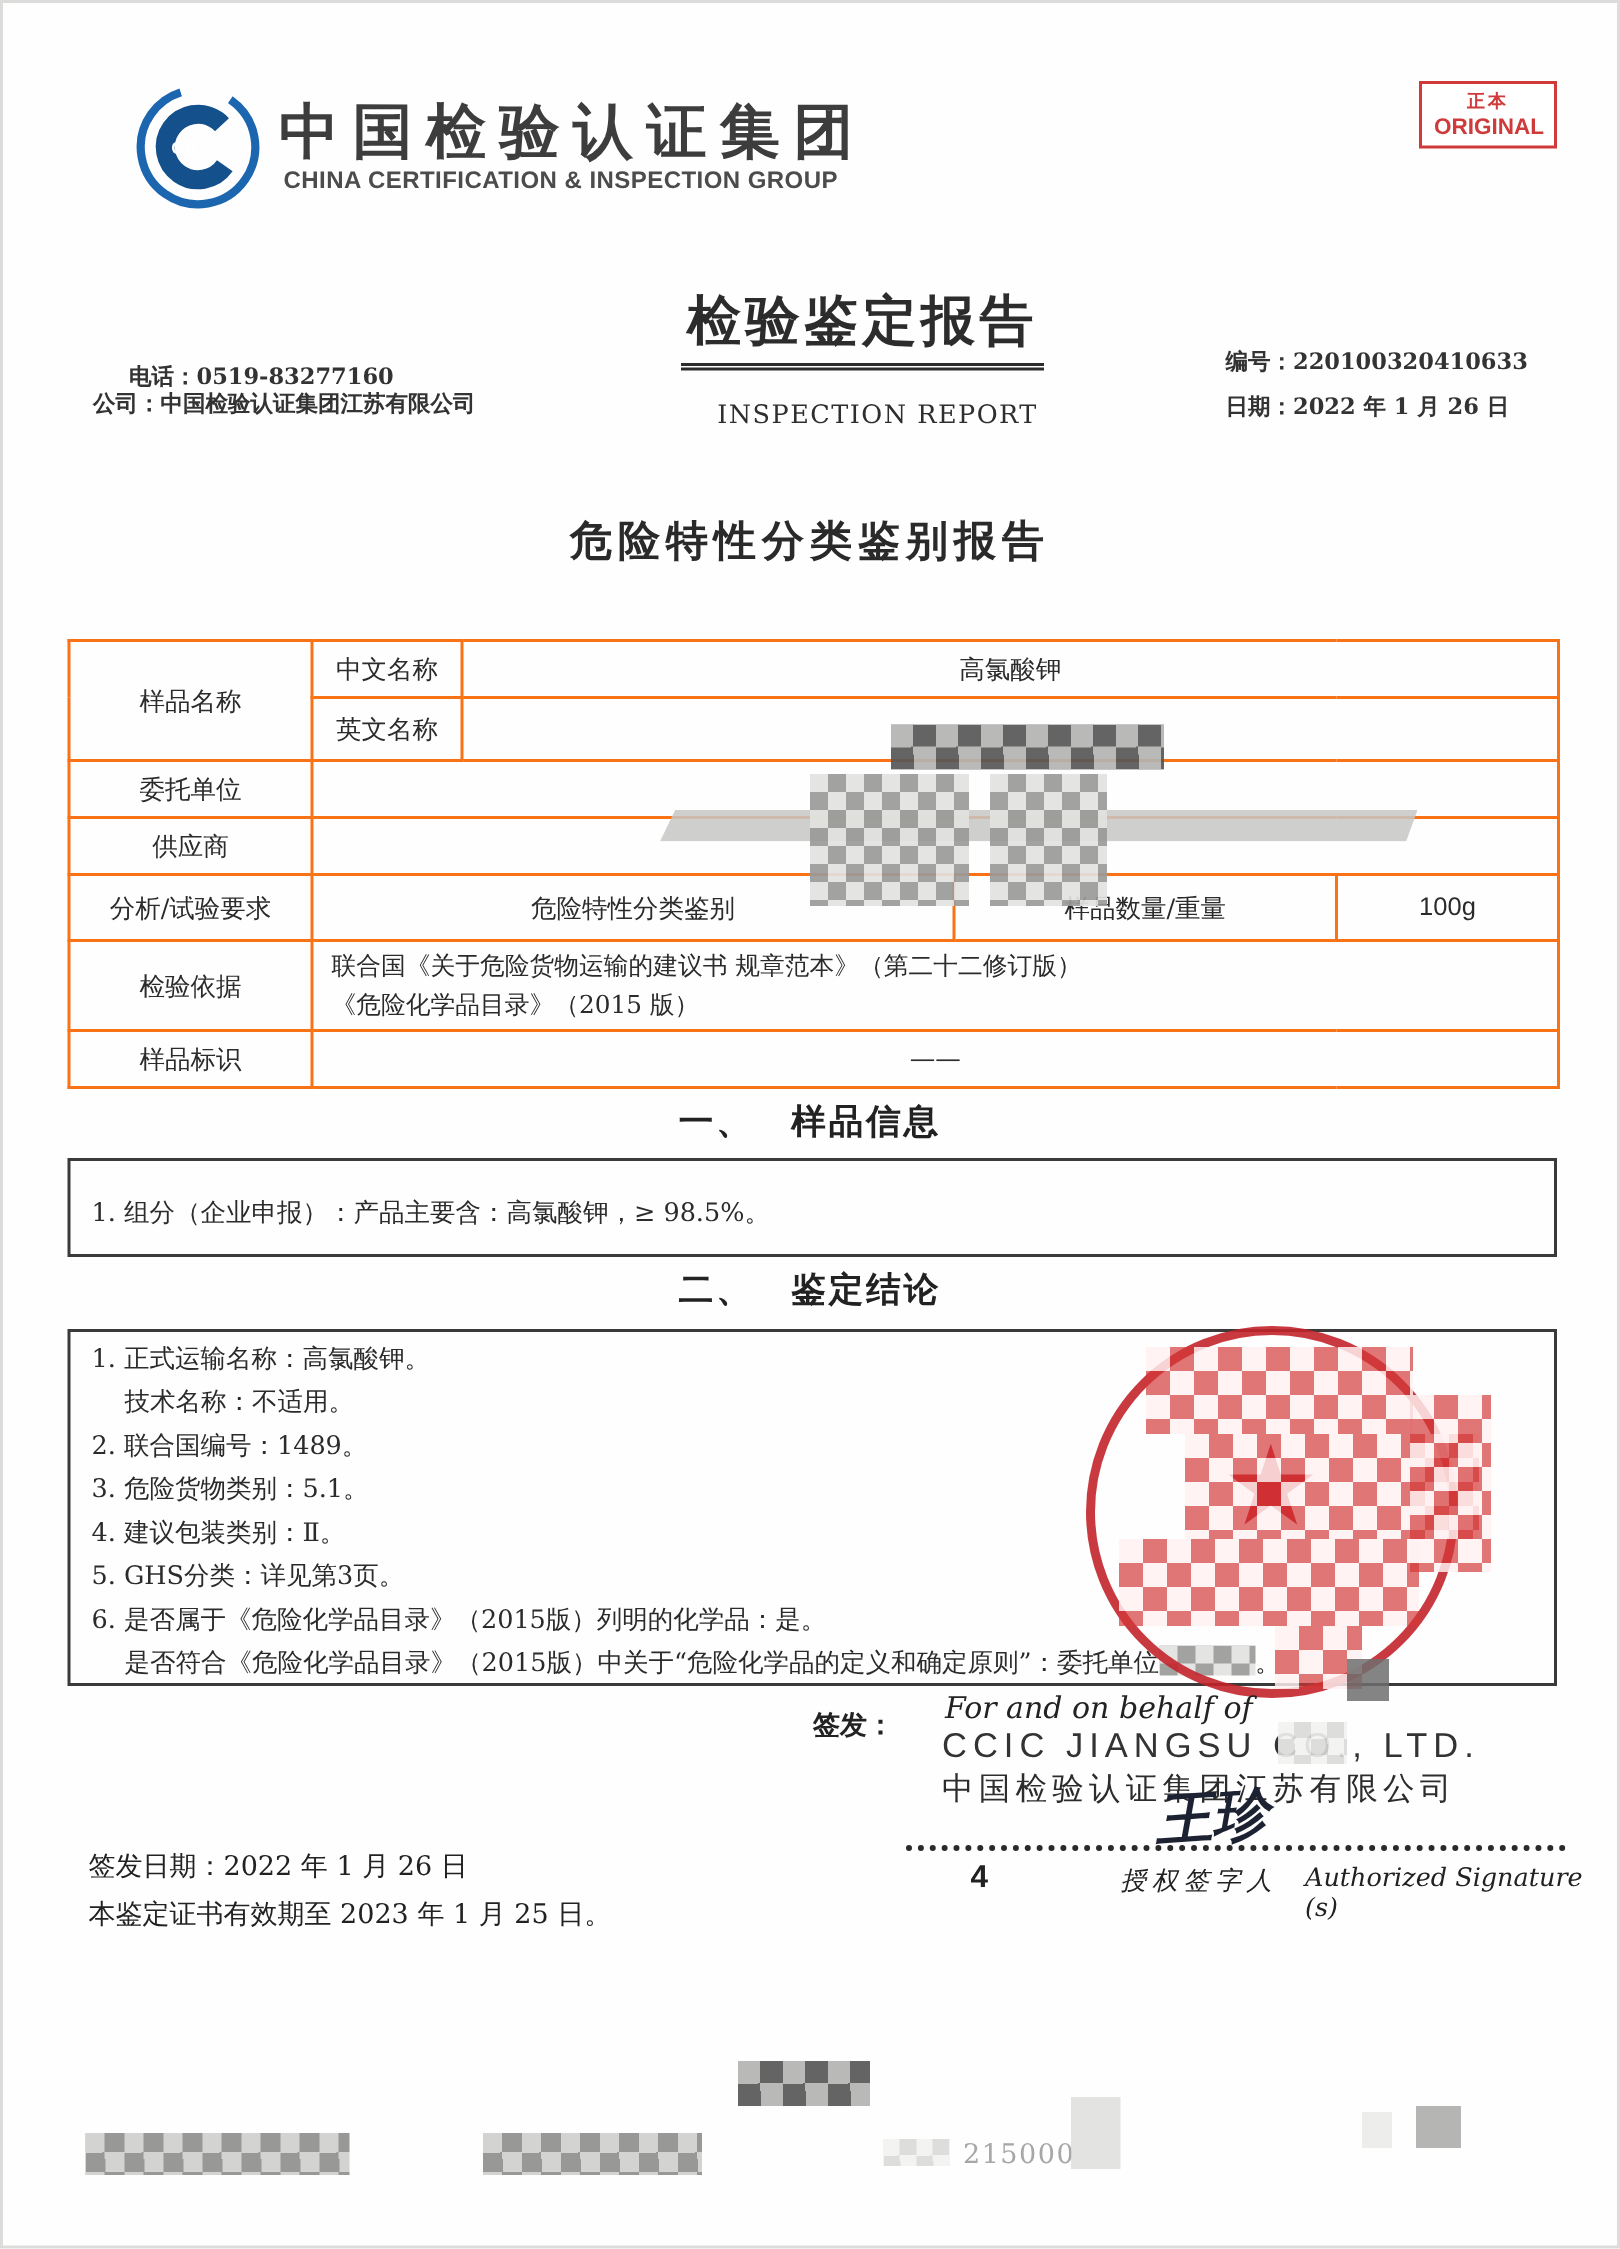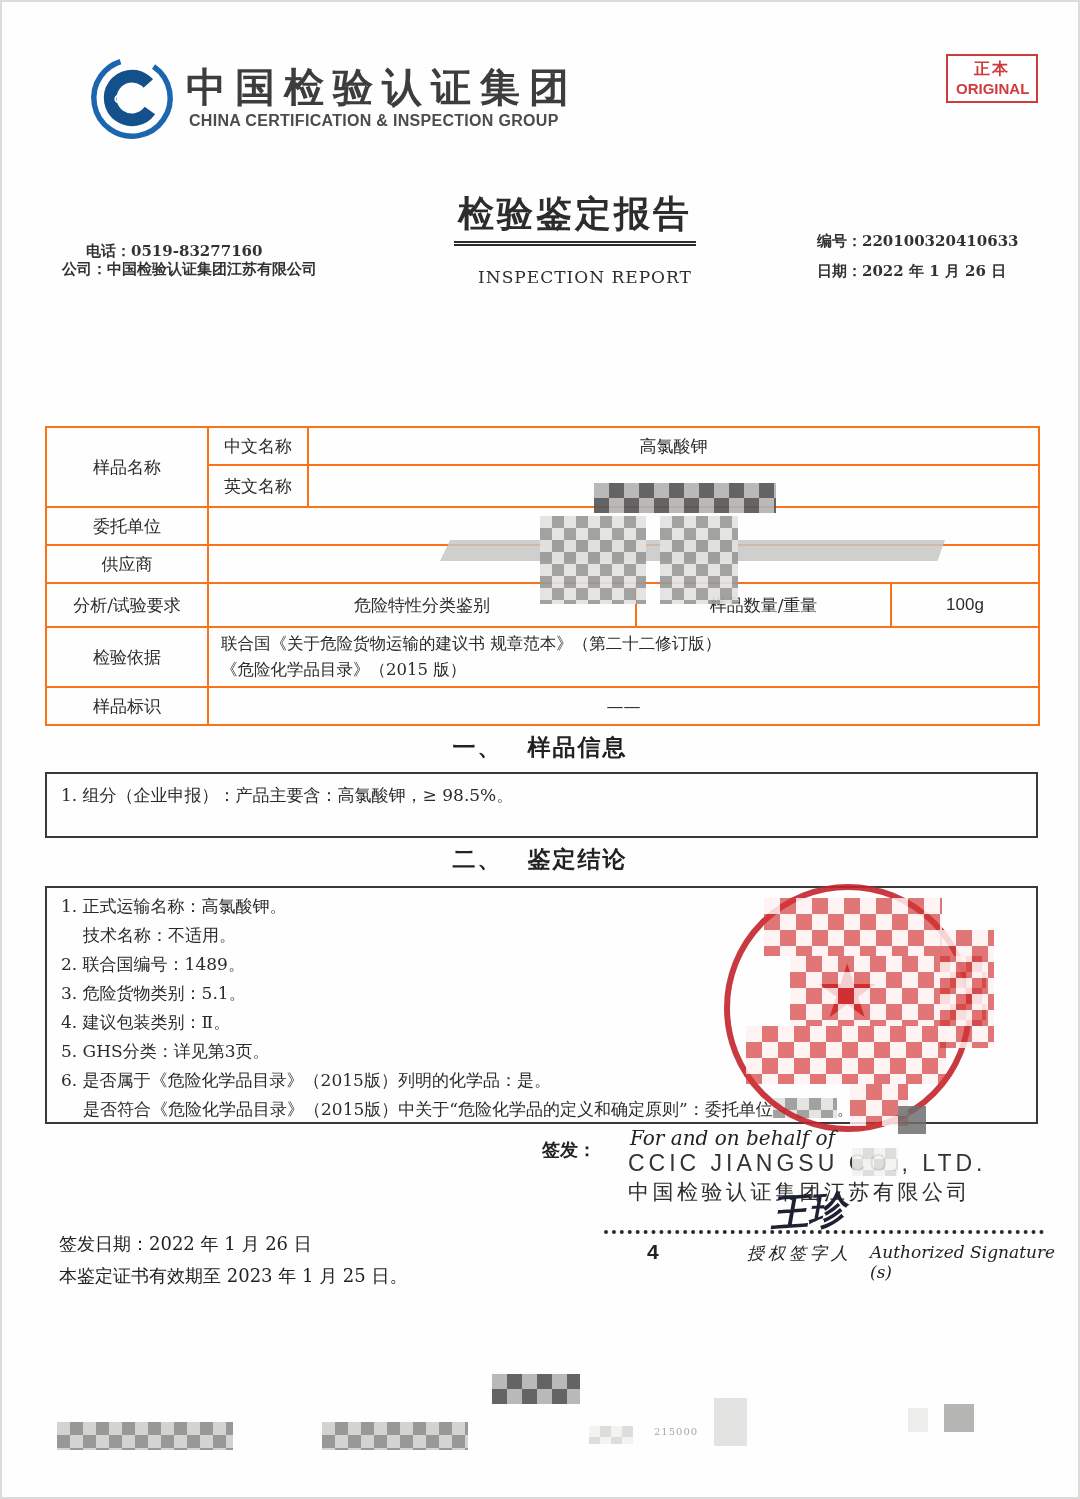--- a/index.html
+++ b/index.html
@@ -16,21 +16,21 @@
   }
   .abs{position:absolute;}
   
   .logo-cn{font-family:"Liberation Sans","DejaVu Sans",sans-serif;font-weight:bold;
     font-size:40px;letter-spacing:9px;color:#3d3d3d;}
   .logo-en{font-family:"Liberation Sans","DejaVu Sans",sans-serif;font-weight:bold;
     font-size:16px;color:#4c4c4c;letter-spacing:0.3px;}
   .orig-box{border:2px solid #cf3b3b;color:#cf3b3b;text-align:center;
     font-family:"Liberation Sans","DejaVu Sans",sans-serif;font-weight:bold;
     padding:3px 8px 4px 8px;background:rgba(255,255,255,.6);}
-  .orig-box .cn{font-size:16px;letter-spacing:2px;}
+  .orig-box .cn{font-size:12px;letter-spacing:2px;}
   .orig-box .en{font-size:15px;}
   .meta{font-size:15px;font-weight:bold;color:#333;}
   .rtitle{font-size:36px;font-weight:bold;letter-spacing:3px;color:#2c2c2c;}
   .rtitle span{border-bottom:5px double #2c2c2c;padding:0 4px 7px 4px;}
   .rtitle-en{font-size:17px;letter-spacing:1px;color:#2e2e2e;text-align:center;}
   .doc-title{width:100%;text-align:center;font-size:28px;font-weight:bold;letter-spacing:4px;color:#2a2a2a;}
   
   table.info{border-collapse:collapse;table-layout:fixed;width:993px;}
   table.info td{border:2px solid #f97316;font-size:17px;text-align:center;
     padding:2px 4px;color:#2b2b2b;}
@@ -58,21 +58,21 @@
   .stamp-ring{position:absolute;border:6px solid rgba(195,35,43,.9);border-radius:50%;}
   .stamp-star{position:absolute;color:#cb1f28;font-size:74px;line-height:74px;}
   
   .for-line{font-style:italic;font-size:20px;color:#222;}
   .co-en{font-family:"Liberation Sans","DejaVu Sans",sans-serif;font-size:23px;letter-spacing:4px;color:#333;}
   .co-cn{font-size:21px;letter-spacing:3.5px;color:#2c2c2c;}
   .sig{font-style:italic;font-weight:bold;font-size:38px;color:#1d2233;transform:rotate(-4deg);}
   .dotline{border-bottom:4px dotted #2a2a2a;}
   .auth{font-style:italic;font-size:17px;color:#222;}
   .foot{font-size:18px;color:#222;}
-  .hint{font-size:10px;color:#a7a7a7;letter-spacing:1px;filter:blur(.4px);margin-left:12px;}
+  .hint{font-size:18px;color:#a7a7a7;letter-spacing:1px;filter:blur(.4px);}
 </style>
 </head>
 <body>
 
 <div class="page">
 
   <div class="abs" style="left:80px;top:50px;width:100px;height:92px;">
     <svg width="100" height="92" viewBox="0 0 110 100">
       <circle cx="55" cy="50" r="42" stroke="#1c66b0" stroke-width="6" fill="none" stroke-dasharray="225 38" transform="rotate(-55 55 50)"></circle>
       <circle cx="55" cy="50" r="24" stroke="#14508c" stroke-width="14" fill="none" stroke-dasharray="118 33" transform="rotate(35 55 50)"></circle>
@@ -91,20 +91,21 @@
   <div class="abs meta" style="left:60px;top:258px;">公司：中国检验认证集团江苏有限公司</div>
 
   <div class="abs rtitle" style="left:452px;top:188px;">
     <span>检验鉴定报告</span>
   </div>
   <div class="abs rtitle-en" style="left:452px;top:265px;width:262px;">INSPECTION REPORT</div>
 
   <div class="abs meta" style="left:815px;top:230px;">编号：220100320410633</div>
   <div class="abs meta" style="left:815px;top:260px;">日期：2022 年 1 月 26 日</div>
 
+  <div class="abs doc-title" style="left:0;top:340px;">危险特性分类鉴别报告</div>
 
   <div class="abs" style="left:43px;top:424px;">
     <table class="info">
       <colgroup>
         <col style="width:162px">
           <col style="width:100px">
           <col style="width:328px">
         <col style="width:255px">
           <col style="width:148px">
       </colgroup>
@@ -146,21 +147,21 @@
     </tbody>
       </table>
   </div>
 
   <div class="mosaic m-dark" style="left:592px;top:481px;width:182px;height:30px;"></div>
   <div class="redact-band" style="left:438px;top:538px;width:505px;height:21px;"></div>
   <div class="mosaic m-mid" style="left:538px;top:514px;width:106px;height:88px;"></div>
   <div class="mosaic m-mid" style="left:658px;top:514px;width:78px;height:88px;"></div>
 
   <div class="abs sec-head" style="left:0;top:730px;">一、　样品信息</div>
-  <div class="abs sec-box" style="left:43px;top:770px;width:993px;height:66px;padding-top:6px;">
+  <div class="abs sec-box" style="left:43px;top:770px;width:993px;height:66px;padding-top:20px;">
     <div class="ln">1.  组分（企业申报）：产品主要含：高氯酸钾，≥ 98.5%。</div>
   </div>
 
   <div class="abs sec-head" style="left:0;top:842px;">二、　鉴定结论</div>
   <div class="abs sec-box" id="conclusion-box" style="left:43px;top:884px;width:993px;height:238px;padding-top:4px;">
     <div class="ln">1.  正式运输名称：高氯酸钾。</div>
     <div class="ln indent">技术名称：不适用。</div>
     <div class="ln">2.  联合国编号：1489。</div>
     <div class="ln">3.  危险货物类别：5.1。</div>
     <div class="ln">4.  建议包装类别：Ⅱ。</div>

